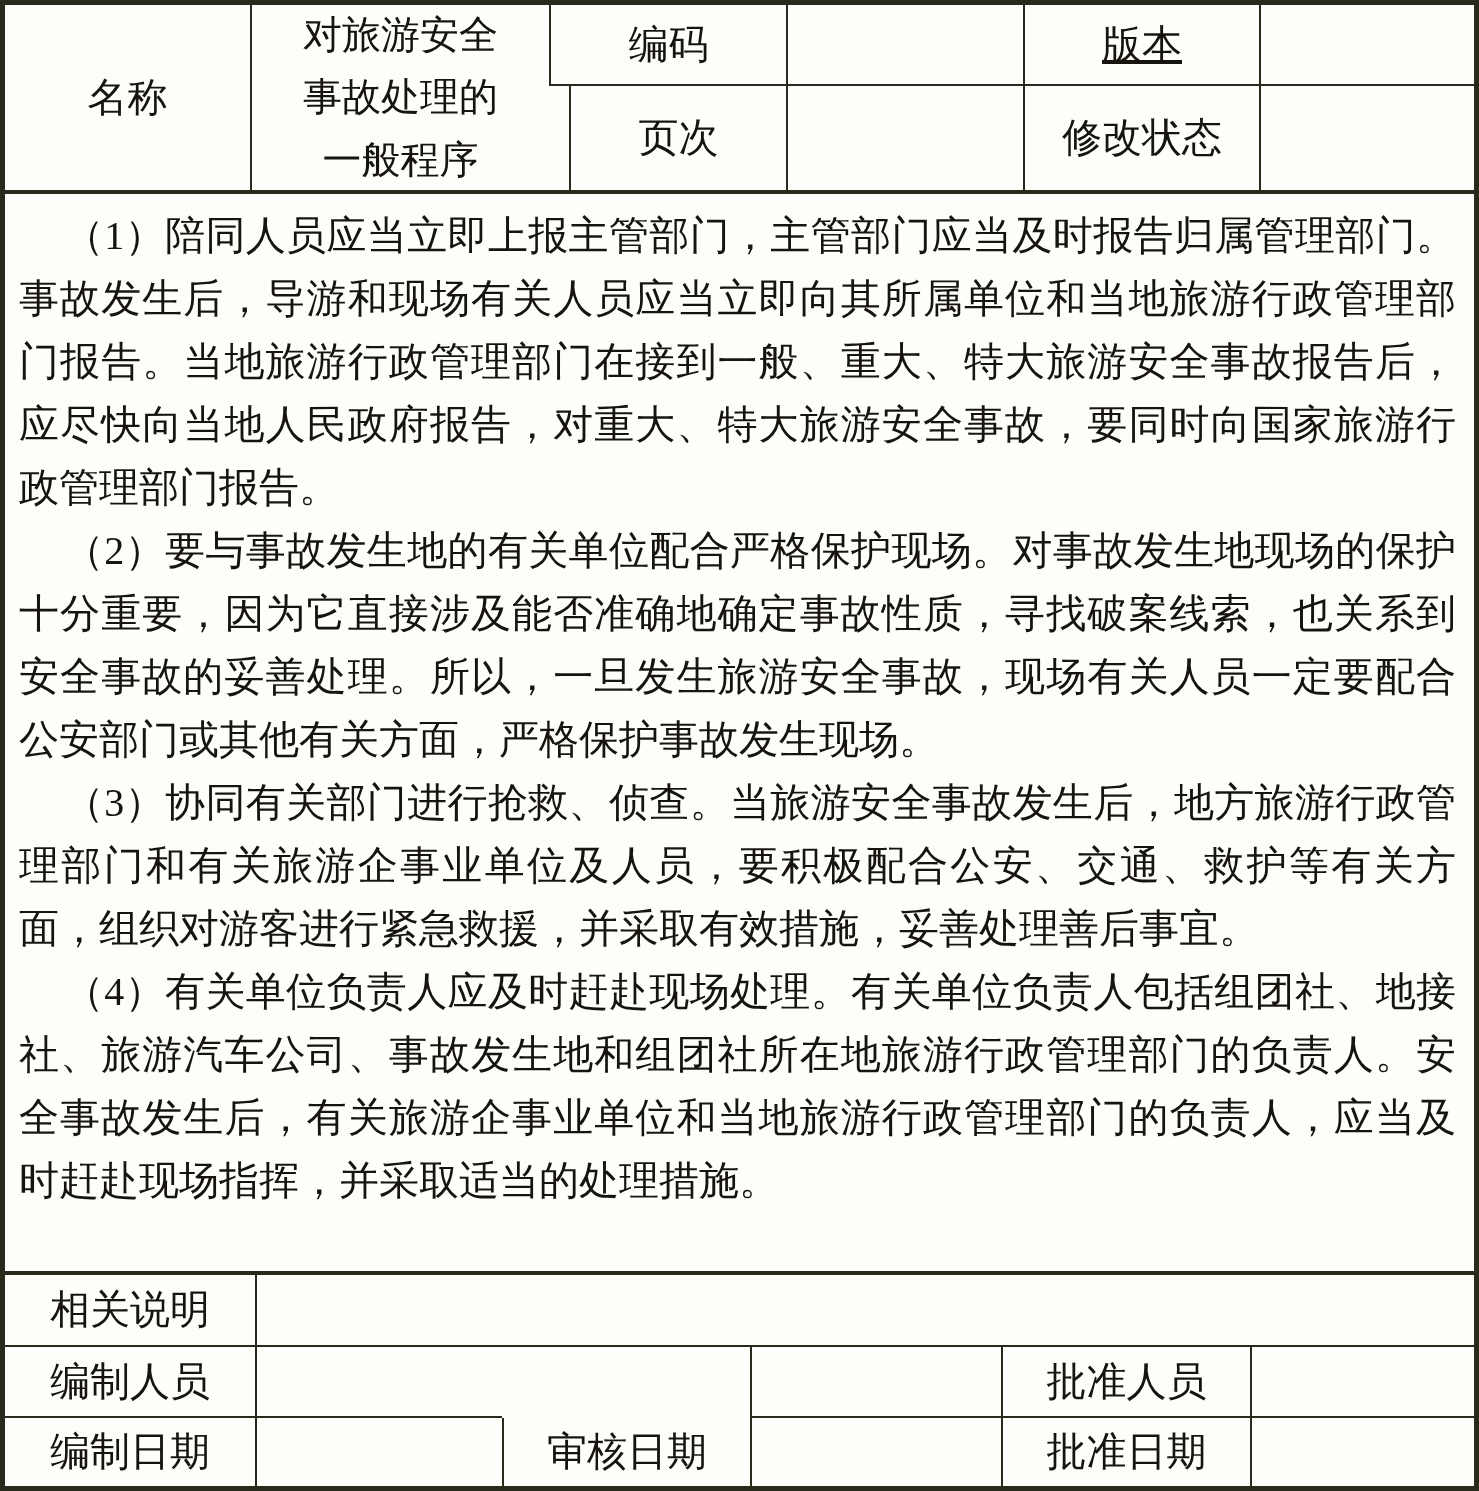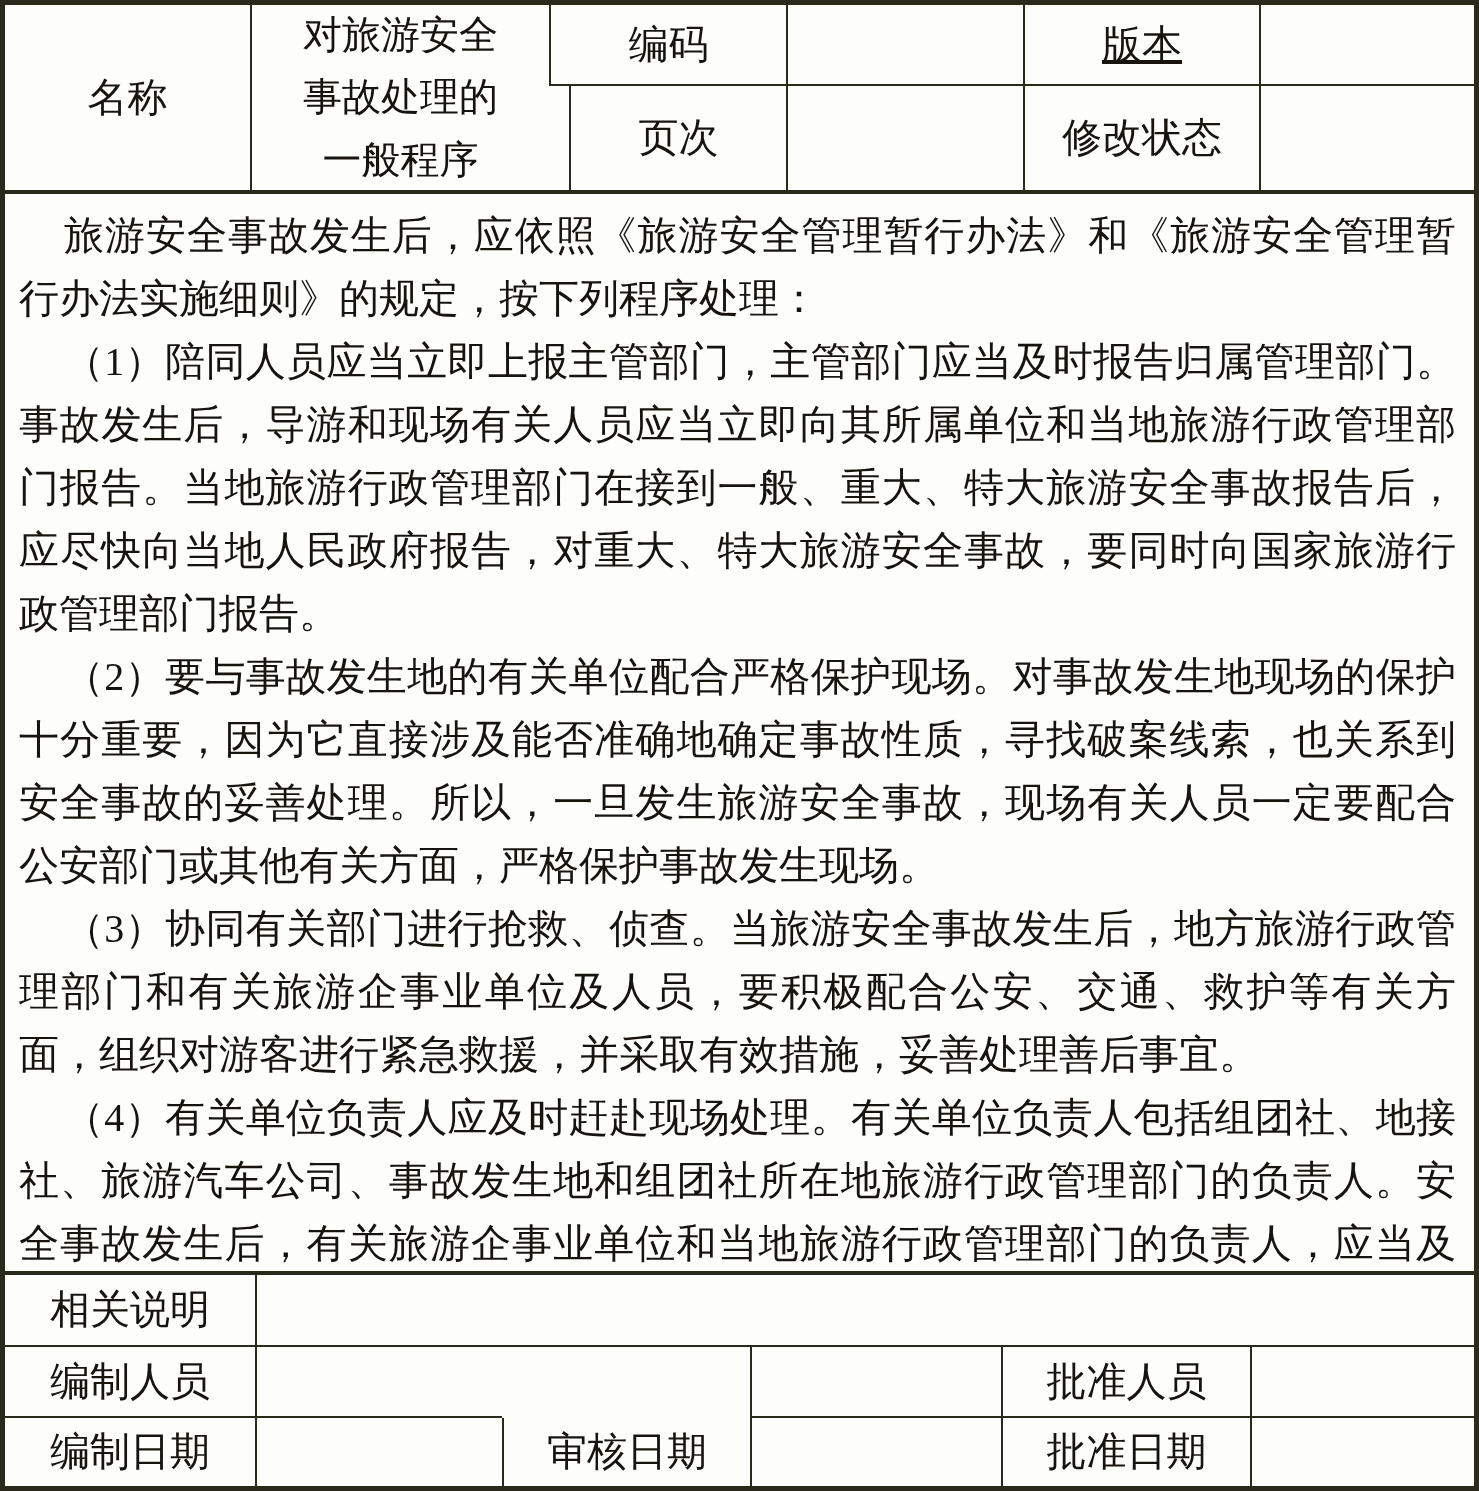--- a/index.html
+++ b/index.html
@@ -99,21 +99,20 @@
     <div class="cell bl bb h-code-value"></div>
     <div class="cell bl bb h-version-label">版本</div>
     <div class="cell bl bb h-version-value"></div>
     <div class="cell bl h-page-label">页次</div>
     <div class="cell bl h-page-value"></div>
     <div class="cell bl h-revision-label">修改状态</div>
     <div class="cell bl h-revision-value"></div>
   </div>
 
   <div class="doc-body">
-    <p>旅游安全事故发生后，应依照《旅游安全管理暂行办法》和《旅游安全管理暂行办法实施细则》的规定，按下列程序处理：</p>
     <p>（1）陪同人员应当立即上报主管部门，主管部门应当及时报告归属管理部门。事故发生后，导游和现场有关人员应当立即向其所属单位和当地旅游行政管理部门报告。当地旅游行政管理部门在接到一般、重大、特大旅游安全事故报告后，应尽快向当地人民政府报告，对重大、特大旅游安全事故，要同时向国家旅游行政管理部门报告。</p>
     <p>（2）要与事故发生地的有关单位配合严格保护现场。对事故发生地现场的保护十分重要，因为它直接涉及能否准确地确定事故性质，寻找破案线索，也关系到安全事故的妥善处理。所以，一旦发生旅游安全事故，现场有关人员一定要配合公安部门或其他有关方面，严格保护事故发生现场。</p>
     <p>（3）协同有关部门进行抢救、侦查。当旅游安全事故发生后，地方旅游行政管理部门和有关旅游企事业单位及人员，要积极配合公安、交通、救护等有关方面，组织对游客进行紧急救援，并采取有效措施，妥善处理善后事宜。</p>
     <p>（4）有关单位负责人应及时赶赴现场处理。有关单位负责人包括组团社、地接社、旅游汽车公司、事故发生地和组团社所在地旅游行政管理部门的负责人。安全事故发生后，有关旅游企事业单位和当地旅游行政管理部门的负责人，应当及时赶赴现场指挥，并采取适当的处理措施。</p>
   </div>
 
   <div class="footer">
     <div class="cell bb f-notes-label">相关说明</div>
     <div class="cell bl bb f-notes-value"></div>
 

